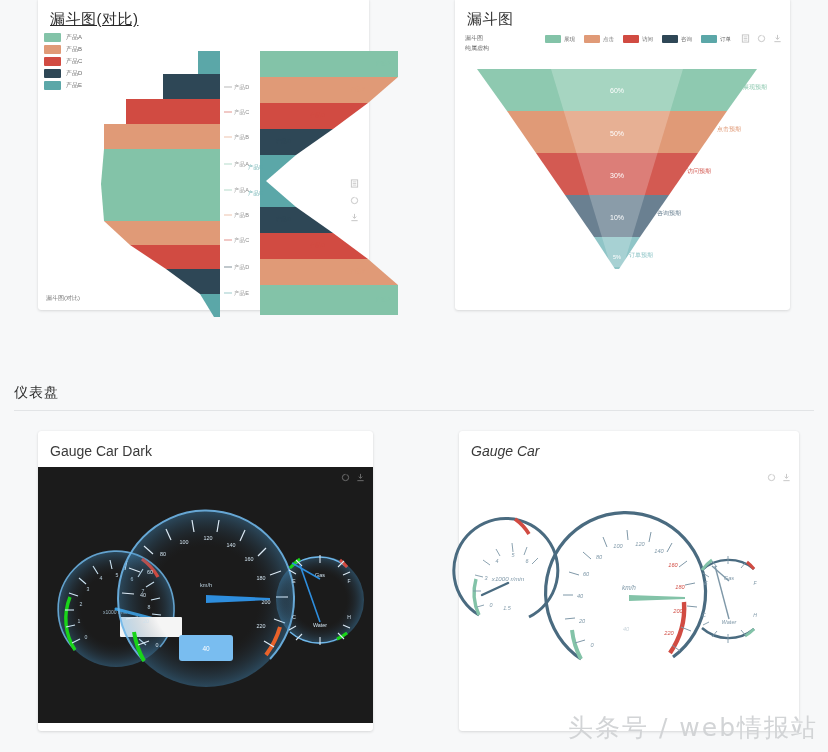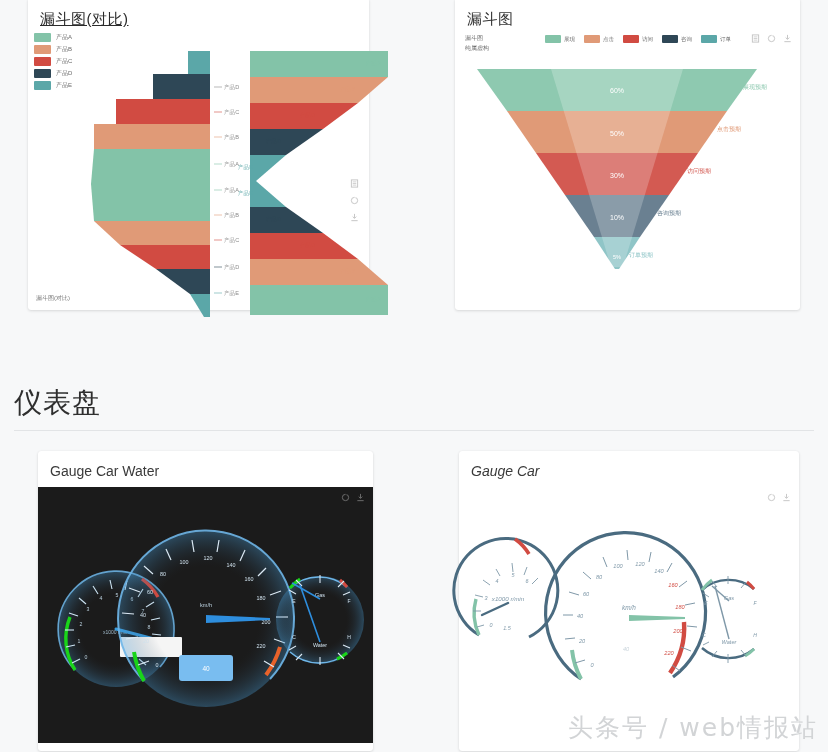--- a/index.html
+++ b/index.html
@@ -6,21 +6,21 @@
   html, body {
     margin: 0; padding: 0;
     width: 828px; height: 752px;
     background: #f7f8f9;
     font-family: "Liberation Sans", "DejaVu Sans", sans-serif;
     overflow: hidden;
   }
   .page { position: relative; width: 828px; height: 752px; }
 
   
-  .row { display: flex; gap: 86px; padding: 0 28px; }
+  .row { display: flex; gap: 86px; padding: 0 38px; }
   .card {
     background: #ffffff;
     border-radius: 3px;
     box-shadow: 0 1px 3px rgba(0,0,0,0.12), 0 0 1px rgba(0,0,0,0.08);
     position: relative;
   }
   .card-funnel-left { width: 350px; height: 312px; margin-top: -2px; }
   .card-funnel-right { width: 354px; height: 312px; margin-top: -2px; }
 
   .card-title {
@@ -51,21 +51,21 @@
 
   
   .chart-sub-title { position: absolute; font-size: 6px; color: #6e6e6e; line-height: 1.7; }
   .chart-bottom-title { position: absolute; left: 8px; bottom: 6px; font-size: 6px; color: #7a7a7a; }
 
   
   .section {
     margin: 74px 0 0 0; padding: 0 14px;
   }
   .section h2 {
-    font-size: 28px; font-weight: 400; color: #2f2f2f;
+    font-size: 14px; font-weight: 400; color: #2f2f2f;
     margin: 16px 0 8px 0; letter-spacing: 1px;
   }
   .section .rule { height: 1px; background: #e2e4e6; }
 
   
   .row-gauge { display: flex; gap: 86px; padding: 20px 38px 0 38px; }
   .card-gauge-dark { width: 350px; height: 300px; }
   .card-gauge-light { width: 354px; height: 300px; font-style: italic; }
   .gauge-title { font-size: 14px; color: #3a3a3a; padding: 12px 0 8px 12px; }
   .gauge-canvas-dark { background: #1b1b1b; width: 335px; height: 256px; margin: 0 auto; position: relative; }
@@ -301,21 +301,21 @@
   </div>
 
   <div class="section">
     <h2>仪表盘</h2>
     <div class="rule"></div>
   </div>
 
   <div class="row-gauge">
 
     <div class="card card-gauge-dark">
-      <div class="gauge-title">Gauge Car Water</div>
+      <div class="gauge-title">Gauge Car Dark</div>
       <div class="gauge-canvas-dark">
         <div class="gauge-tb">
           <span class="tb-ico">
             <svg viewBox="0 0 10 10">
                 <circle cx="5" cy="5" r="3.5" fill="none" stroke="#bbb" stroke-width="1"></circle>
                 <line x1="5" y1="1" x2="7" y2="1" stroke="#1b1b1b" stroke-width="1.4"></line>
               </svg>
           </span>
           <span class="tb-ico">
             <svg viewBox="0 0 10 10">

